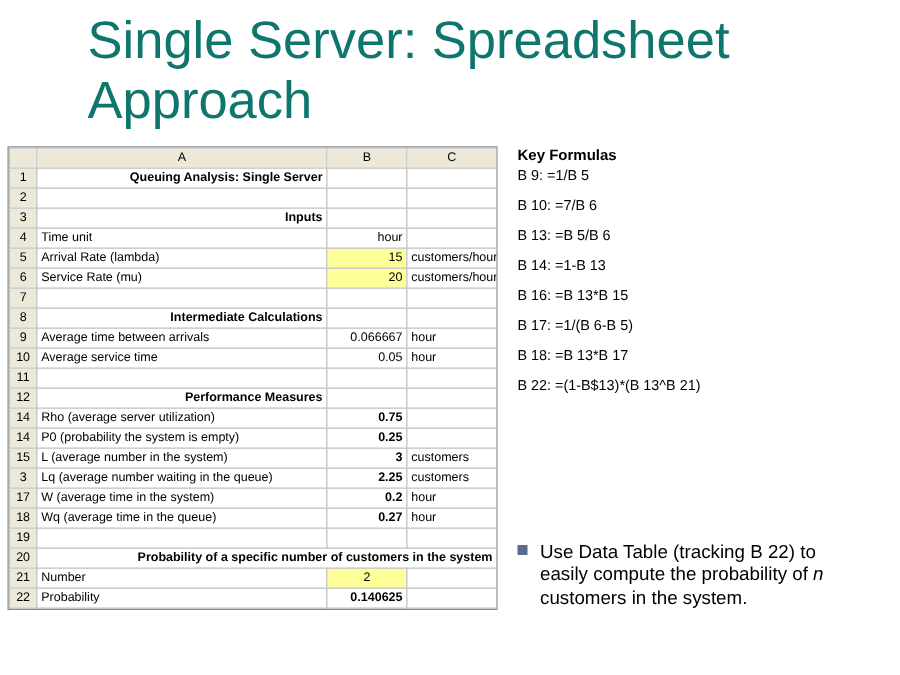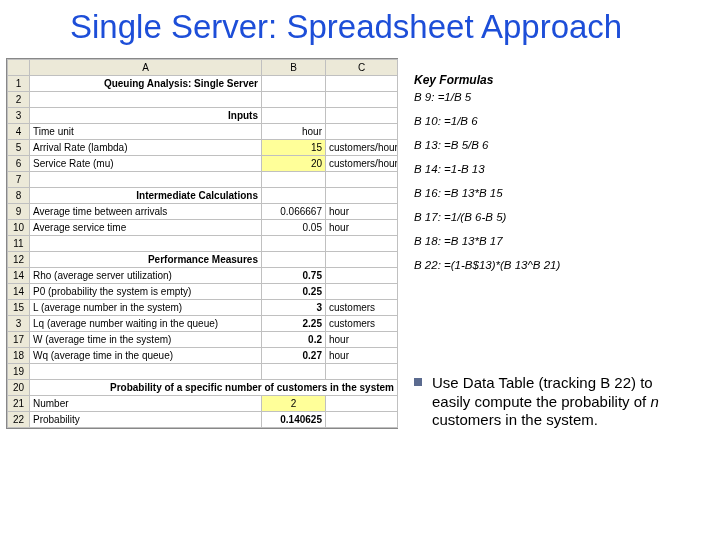--- a/index.html
+++ b/index.html
@@ -8,22 +8,22 @@
     width: 720px;
     height: 540px;
     background: #fff;
     font-family: Arial, Helvetica, sans-serif;
     font-size: 10px;
     color: #000;
     position: relative;
   }
   .title {
     font-family: Verdana, Arial, sans-serif;
-    font-size: 33px;
-    color: #1d4ed8;
+    font-size: 42px;
+    color: #0f766e;
     margin: 8px 0 12px 70px;
     line-height: 1.15;
   }
   .stage {
     position: relative;
     width: 720px;
   }
   .sheet-wrap {
     position: absolute;
     left: 6px;
@@ -61,23 +61,22 @@
   .colB { width: 64px; }
   .colC { width: 72px; }
   .bold { font-weight: bold; text-align: right; }
   .right { text-align: right; }
   .center { text-align: center; }
   .highlight { background: #ffff99; }
 
   .formulas {
     position: absolute;
     left: 414px;
-    top: 15px;
+    top: 0;
     width: 290px;
-    font-style: italic;
   }
   .formulas-title {
     font-weight: bold;
     font-size: 12px;
     margin-bottom: 4px;
   }
   .formula-line {
     font-size: 11.5px;
     margin: 4px 0 12px 0;
     white-space: nowrap;
@@ -257,21 +256,21 @@
             <td></td>
           </tr>
         </tbody>
     </table>
   </div>
 
   <div class="formulas">
     <div class="formulas-title">Key Formulas</div>
     <div id="formulas-list">
         <div class="formula-line">B 9: =1/B 5</div>
-        <div class="formula-line">B 10: =1/B 6</div>
+        <div class="formula-line">B 10: =7/B 6</div>
         <div class="formula-line">B 13: =B 5/B 6</div>
         <div class="formula-line">B 14: =1-B 13</div>
         <div class="formula-line">B 16: =B 13*B 15</div>
         <div class="formula-line">B 17: =1/(B 6-B 5)</div>
         <div class="formula-line">B 18: =B 13*B 17</div>
         <div class="formula-line">B 22: =(1-B$13)*(B 13^B 21)</div>
       </div>
   </div>
 
   <div class="note">

